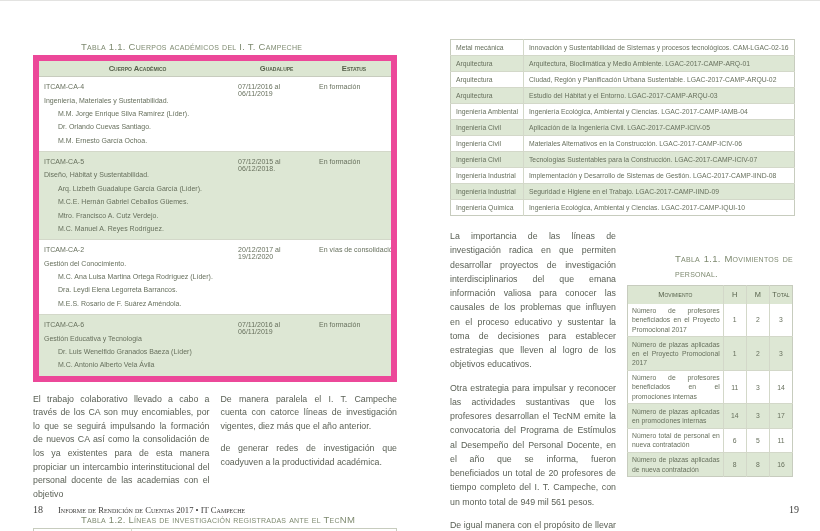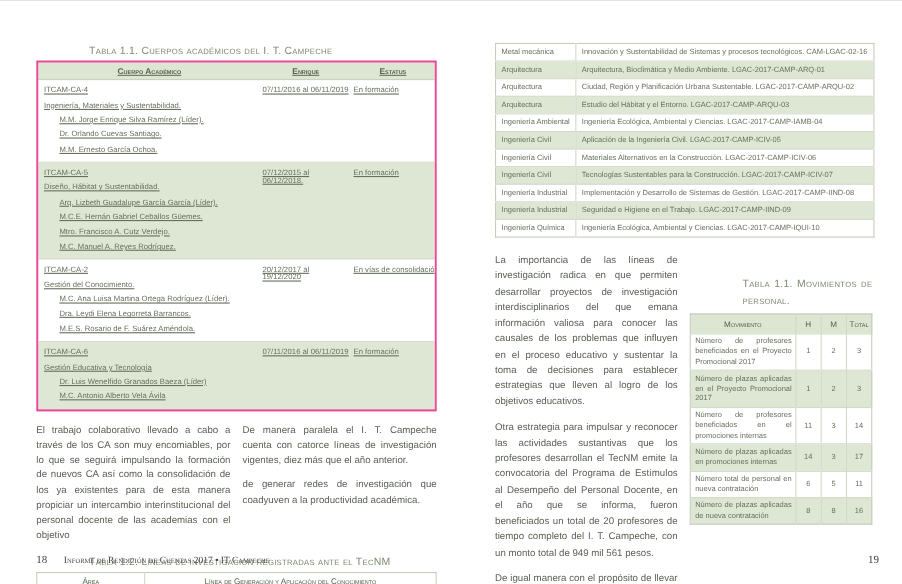--- a/index.html
+++ b/index.html
@@ -13,21 +13,21 @@
   .page { position:absolute; top:0; height:531px; background:#fff; }
   .page-left  { left:0;   width:410px; padding:40px 13px 0 33px; }
   .page-right { left:410px; width:410px; padding:38px 27px 0 40px; }
 
   .table-title {
     font-variant:small-caps; color:#7e8a70; font-size:9.5px;
     letter-spacing:.25px; margin-bottom:3px; font-weight:normal;margin-left:48px;
   }
 
   
-  .t11 { border:2px solid #ec4899; font-size:7px; color:#67705d;text-decoration:underline; }
+  .t11 { border:6px solid #ec4899; font-size:7px; color:#67705d; }
   .t11-header {
     display:flex; background:#dce6d2; border-bottom:1px solid #c7ccbe;
     font-weight:bold; font-variant:small-caps; color:#55604a; font-size:7.6px;
   }
   .t11-header > div { padding:3px 3px; text-align:center; }
   .c1 { width:56%; } .c2 { width:23%; } .c3 { width:21%; }
   .t11-group { display:flex; border-bottom:1px solid #d3d8c9; background:#fff; }
   .t11-group:last-child { border-bottom:none; }
   .t11-group.shaded { background:#dde7d4; }
   .t11-main { width:56%; padding:3px 4px 4px 5px; }
@@ -83,21 +83,21 @@
 
 <div class="spread">
 
   <div class="page page-left">
 
     <div class="table-title">Tabla 1.1. Cuerpos académicos del I. T. Campeche</div>
 
     <div class="t11">
       <div class="t11-header">
         <div class="c1">Cuerpo Académico</div>
-        <div class="c2">Enrique</div>
+        <div class="c2">Guadalupe</div>
         <div class="c3">Estatus</div>
       </div>
       <div id="t11-body">
           <div class="t11-group">
             <div class="t11-main">
               <div class="t11-line">ITCAM-CA-4</div>
               <div class="t11-line">Ingeniería, Materiales y Sustentabilidad.</div>
               <div class="t11-line member">M.M. Jorge Enrique Silva Ramírez (Líder).</div>
               <div class="t11-line member">Dr. Orlando Cuevas Santiago.</div>
               <div class="t11-line member">M.M. Ernesto García Ochoa.</div>

